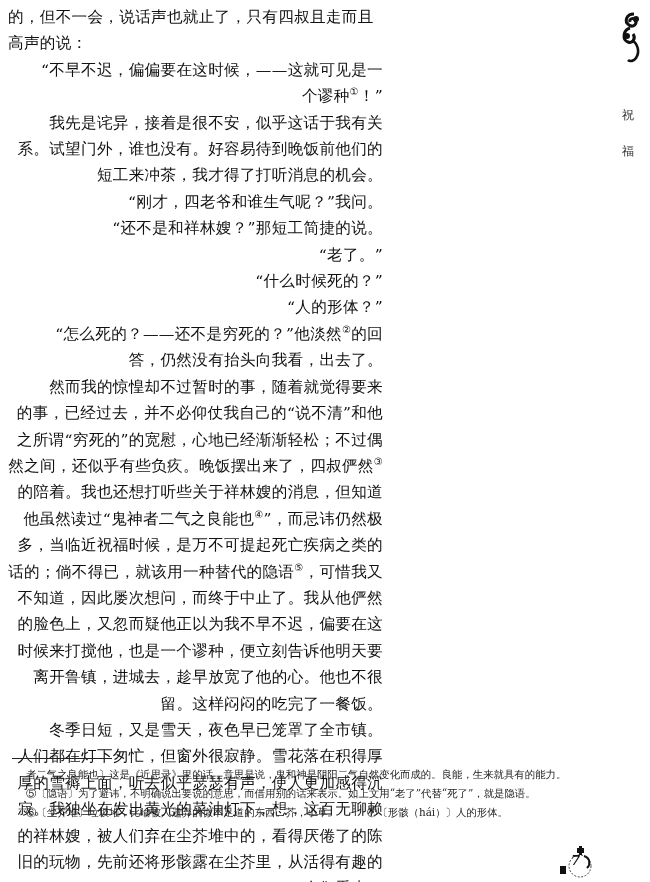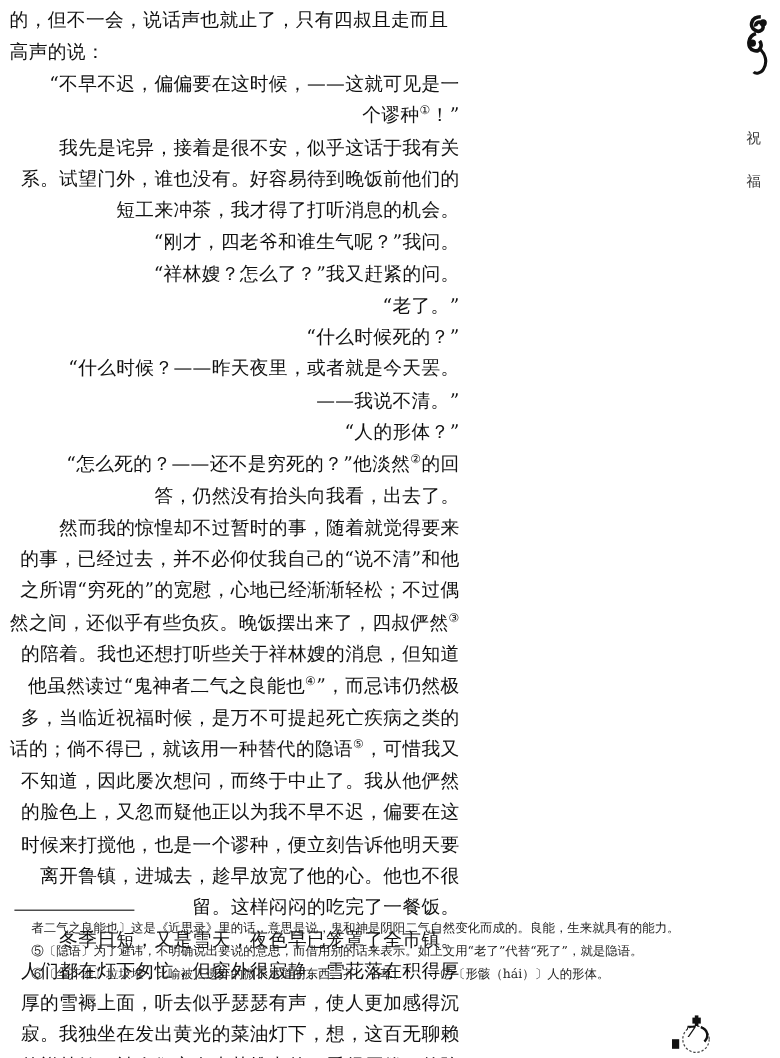--- a/index.html
+++ b/index.html
@@ -40,24 +40,23 @@
 </head>
 <body>
 
 <div class="page">
 
   <div class="main-text" id="main-text">
       <p>的，但不一会，说话声也就止了，只有四叔且走而且高声的说：</p>
       <p class="indent">“不早不迟，偏偏要在这时候，——这就可见是一个谬种<sup class="note">①</sup>！”</p>
       <p class="indent">我先是诧异，接着是很不安，似乎这话于我有关系。试望门外，谁也没有。好容易待到晚饭前他们的短工来冲茶，我才得了打听消息的机会。</p>
       <p class="indent">“刚才，四老爷和谁生气呢？”我问。</p>
-      <p class="indent">“祥林嫂？怎么了？”我又赶紧的问。</p>
+      <p class="indent">“还不是和祥林嫂？”那短工简捷的说。</p>
       <p class="indent">“老了。”</p>
       <p class="indent">“什么时候死的？”</p>
-      <p class="indent">“什么时候？——昨天夜里，或者就是今天罢。——我说不清。”</p>
       <p class="indent">“人的形体？”</p>
       <p class="indent">“怎么死的？——还不是穷死的？”他淡然<sup class="note">②</sup>的回答，仍然没有抬头向我看，出去了。</p>
       <p class="indent">然而我的惊惶却不过暂时的事，随着就觉得要来的事，已经过去，并不必仰仗我自己的“说不清”和他之所谓“穷死的”的宽慰，心地已经渐渐轻松；不过偶然之间，还似乎有些负疚。晚饭摆出来了，四叔俨然<sup class="note">③</sup>的陪着。我也还想打听些关于祥林嫂的消息，但知道他虽然读过“鬼神者二气之良能也<sup class="note">④</sup>”，而忌讳仍然极多，当临近祝福时候，是万不可提起死亡疾病之类的话的；倘不得已，就该用一种替代的隐语<sup class="note">⑤</sup>，可惜我又不知道，因此屡次想问，而终于中止了。我从他俨然的脸色上，又忽而疑他正以为我不早不迟，偏要在这时候来打搅他，也是一个谬种，便立刻告诉他明天要离开鲁镇，进城去，趁早放宽了他的心。他也不很留。这样闷闷的吃完了一餐饭。</p>
       <p class="indent">冬季日短，又是雪天，夜色早已笼罩了全市镇。人们都在灯下匆忙，但窗外很寂静。雪花落在积得厚厚的雪褥上面，听去似乎瑟瑟有声，使人更加感得沉寂。我独坐在发出黄光的菜油灯下，想，这百无聊赖的祥林嫂，被人们弃在尘芥堆中的，看得厌倦了的陈旧的玩物，先前还将形骸露在尘芥里，从活得有趣的人们看来，</p>
     </div>
 
   <svg class="ornament-top" viewBox="0 0 26 56">
     <path d="M14 4 C6 4 4 12 9 15 C13 18 18 14 15 10 C13 7 9 9 10 12" fill="none" stroke="#111" stroke-width="3"></path>
     <path d="M10 18 C3 20 2 30 8 32 C13 34 16 28 13 24" fill="none" stroke="#111" stroke-width="3"></path>
     <path d="M12 30 C18 34 20 42 16 48 C14 51 10 52 8 50" fill="none" stroke="#111" stroke-width="2.6"></path>

